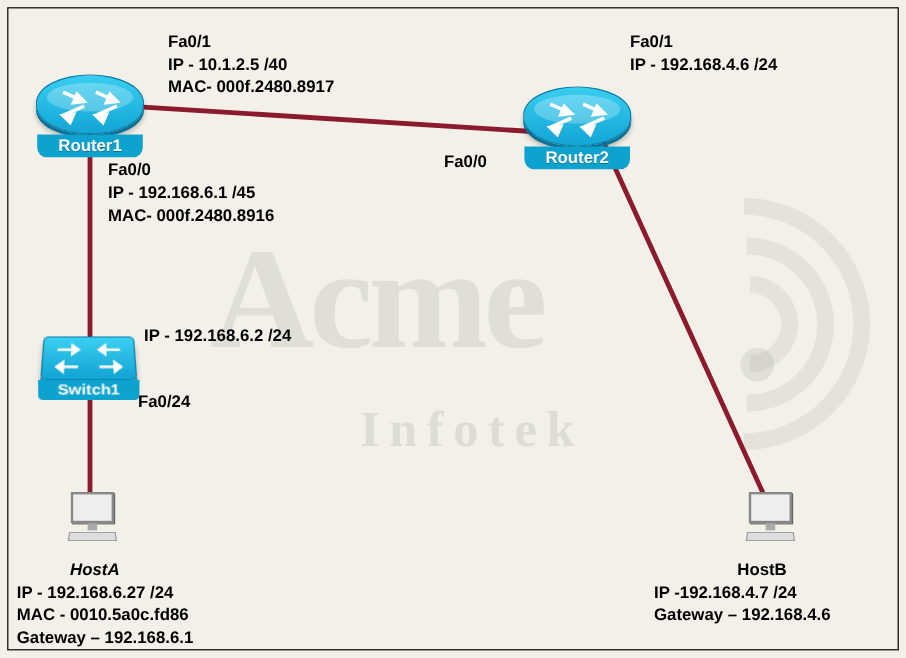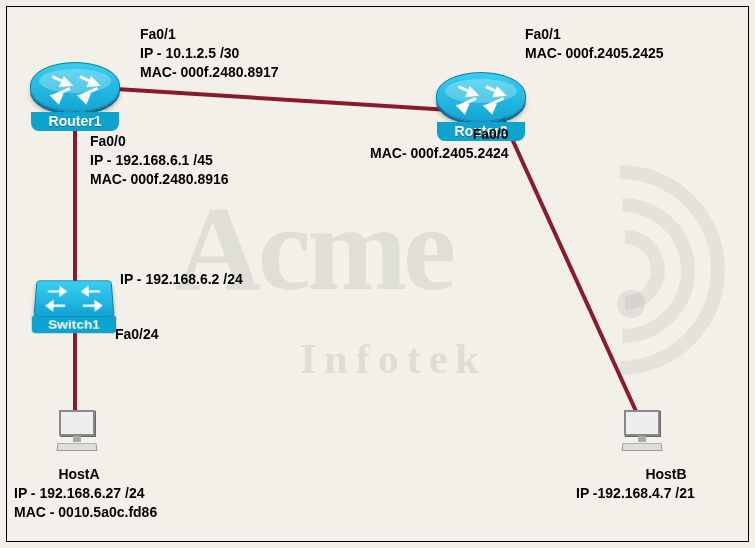--- a/index.html
+++ b/index.html
@@ -196,48 +196,49 @@
 </div>
 
 <div class="host" style="left:620px; top:410px;">
   <div class="monitor"></div>
     <div class="stand"></div>
     <div class="base"></div>
 </div>
 
 <div class="txt" style="left:140px; top:25px;">
   <div>Fa0/1</div>
-  <div>IP - 10.1.2.5 /30</div>
+  <div>IP - 10.1.2.5 /40</div>
   <div>MAC- 000f.2480.8917</div>
 </div>
 
 <div class="txt" style="left:525px; top:25px;">
   <div>Fa0/1</div>
-  <div>MAC- 000f.2405.2425</div>
+  <div>IP - 192.168.4.6 /24</div>
 </div>
 
 <div class="txt" style="left:90px; top:132px;">
   <div>Fa0/0</div>
   <div>IP - 192.168.6.1 /45</div>
   <div>MAC- 000f.2480.8916</div>
 </div>
 
 <div class="txt" style="left:370px; top:125px;">
   <div style="text-align:right">Fa0/0</div>
-  <div>MAC- 000f.2405.2424</div>
 </div>
 
 <div class="txt" style="left:120px; top:270px;">IP - 192.168.6.2 /24</div>
 
 <div class="txt" style="left:115px; top:325px;text-align:center;">
   <div>Fa0/24</div>
 </div>
 
 <div class="txt" style="left:14px; top:465px;">
-  <div style="text-align:center; width:130px;">HostA</div>
+  <div style="text-align:center; width:130px;font-style:italic;">HostA</div>
   <div>IP - 192.168.6.27 /24</div>
   <div>MAC - 0010.5a0c.fd86</div>
-</div>
-
-<div class="txt" style="left:576px; top:465px;">
+  <div>Gateway – 192.168.6.1</div>
+</div>
+
+<div class="txt" style="left:545px; top:465px;">
   <div style="text-align:center; width:180px;">HostB</div>
-  <div>IP -192.168.4.7 /21</div>
+  <div>IP -192.168.4.7 /24</div>
+  <div>Gateway – 192.168.4.6</div>
 </div>
 
 </body></html>

